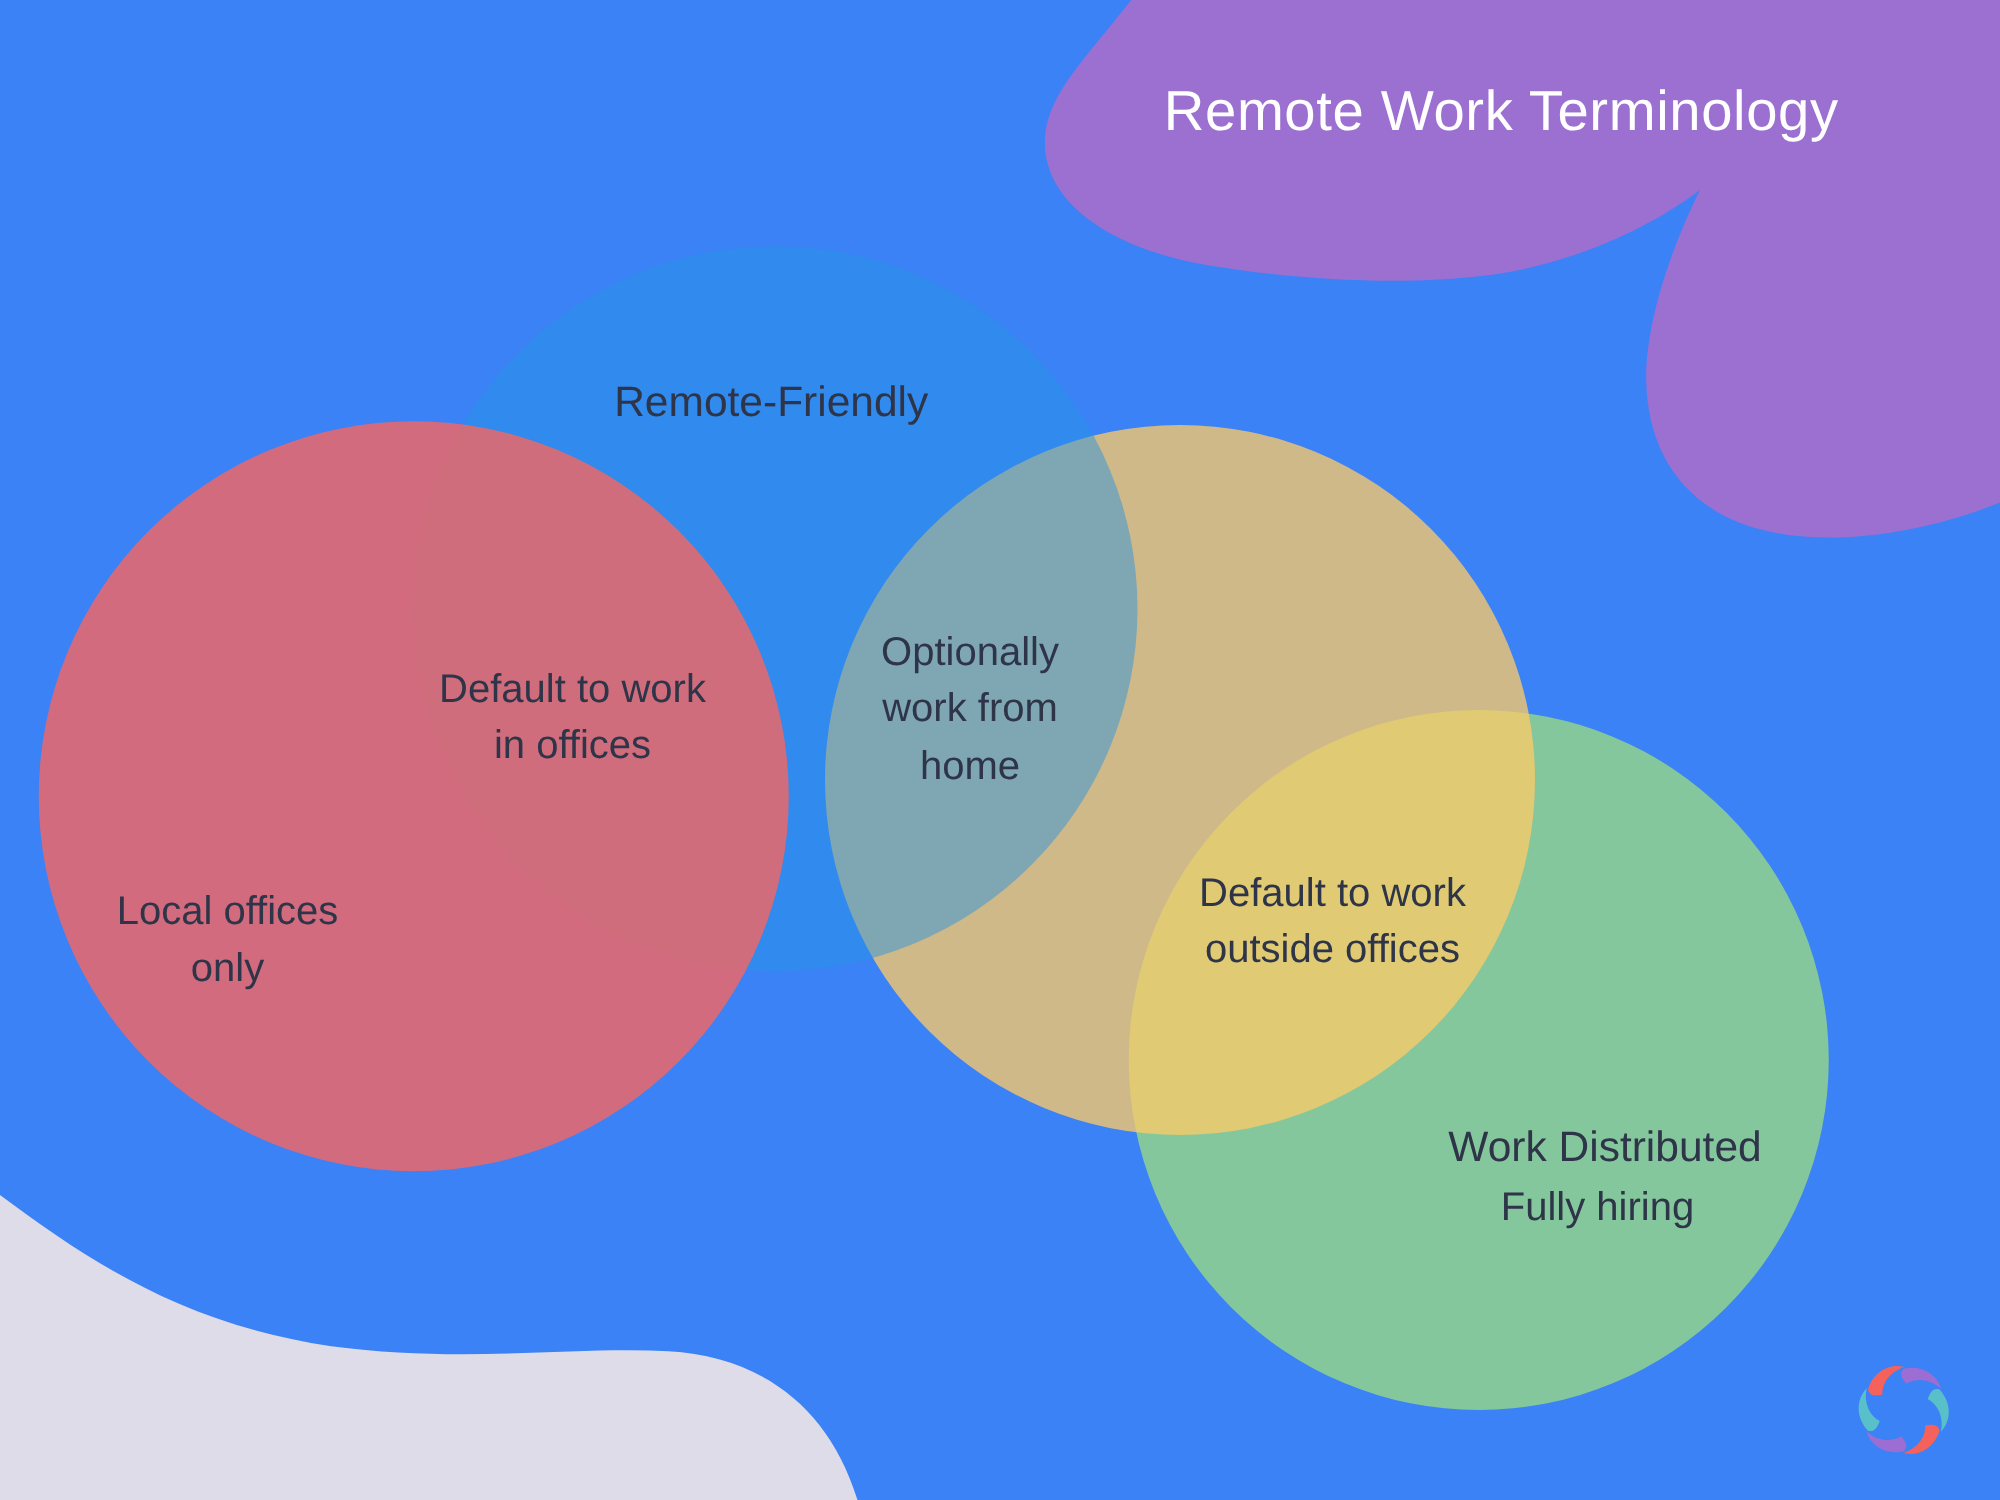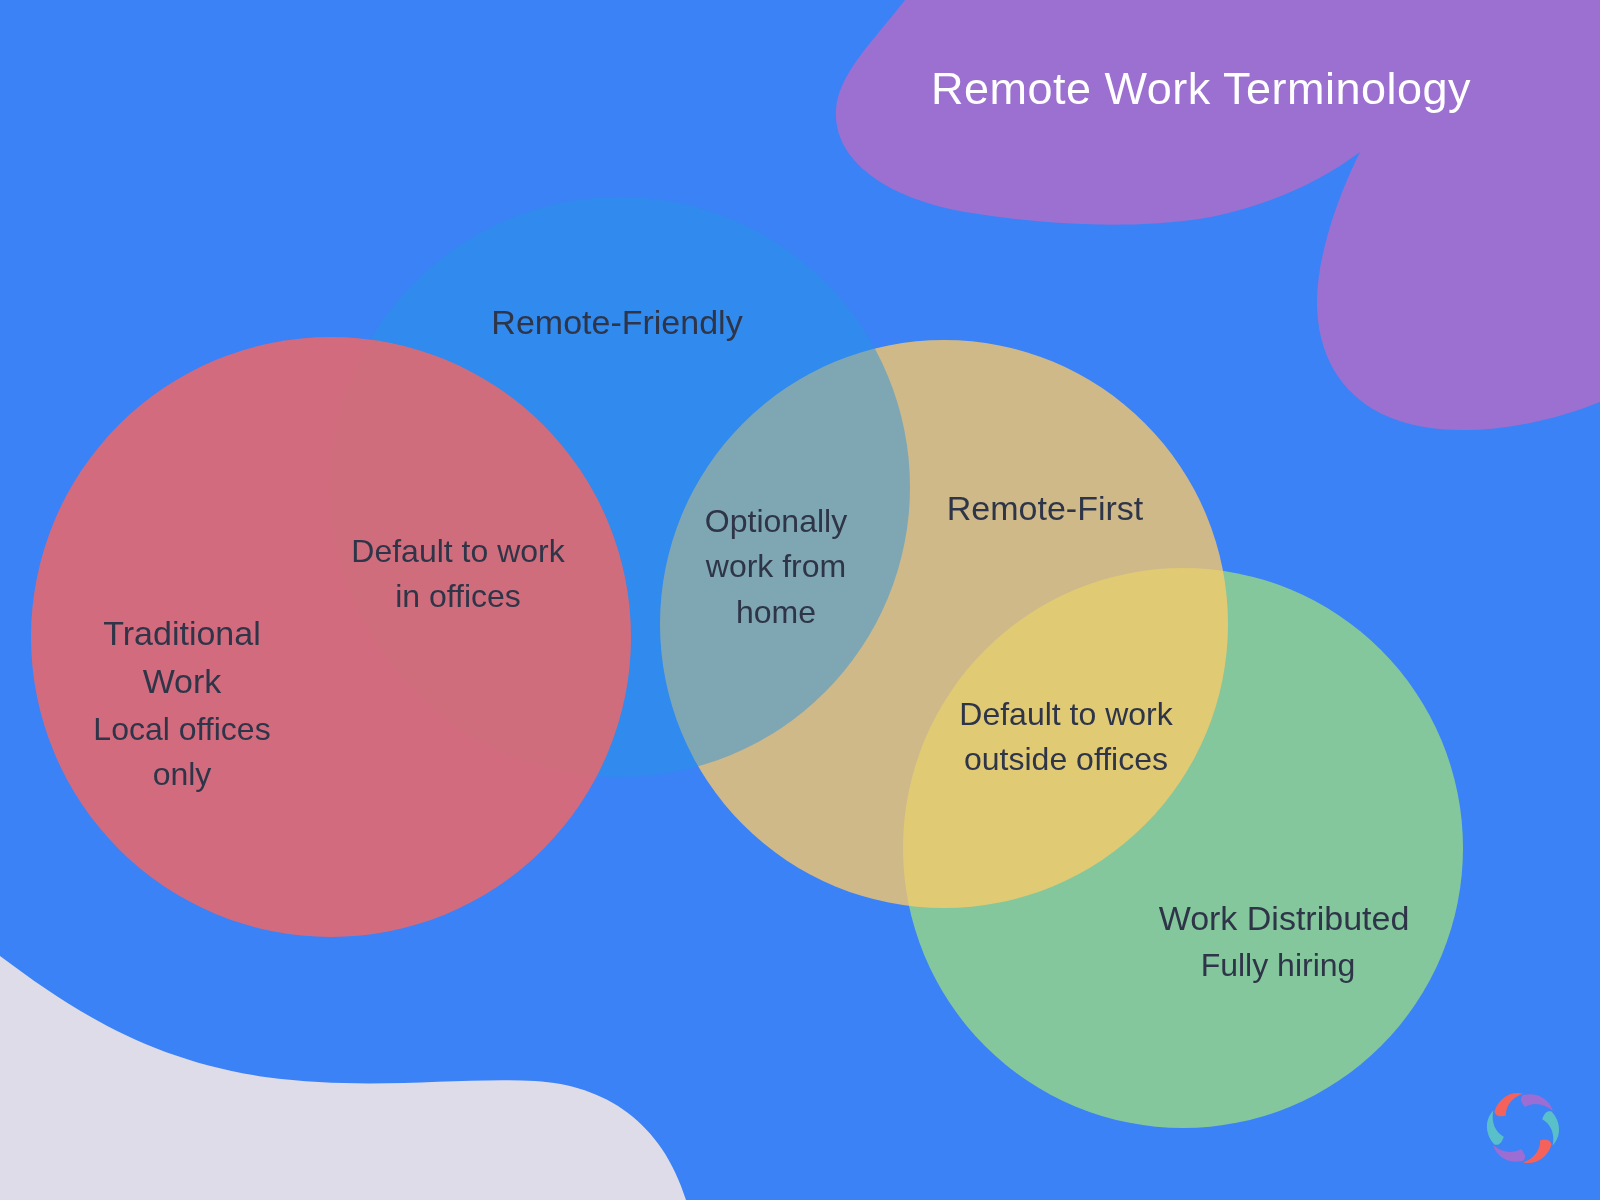--- a/index.html
+++ b/index.html
@@ -41,28 +41,25 @@
          L 1600,0 Z"></path>
   </svg>
 
   <div class="page-title">Remote Work Terminology</div>
 
   <div class="circle circle-green"></div>
   <div class="circle circle-yellow"></div>
   <div class="circle circle-blue"></div>
   <div class="circle circle-red"></div>
 
-  <div class="txt txt-bold" style="left:182px;top:657px;">Traditional
-Work</div>
   <div class="txt txt-body" style="left:182px;top:752px;">Local offices
 only</div>
 
   <div class="txt txt-bold" style="left:617px;top:322px;">Remote-Friendly</div>
 
-  <div class="txt txt-bold" style="left:1045px;top:508px;">Remote-First</div>
 
   <div class="txt txt-bold" style="left:1284px;top:918px;">Work Distributed</div>
   <div class="txt txt-body" style="left:1278px;top:966px;">Fully hiring</div>
 
   <div class="txt txt-body" style="left:458px;top:574px;">Default to work
 in offices</div>
   <div class="txt txt-body" style="left:776px;top:567px;">Optionally
 work from
 home</div>
   <div class="txt txt-body" style="left:1066px;top:737px;">Default to work

